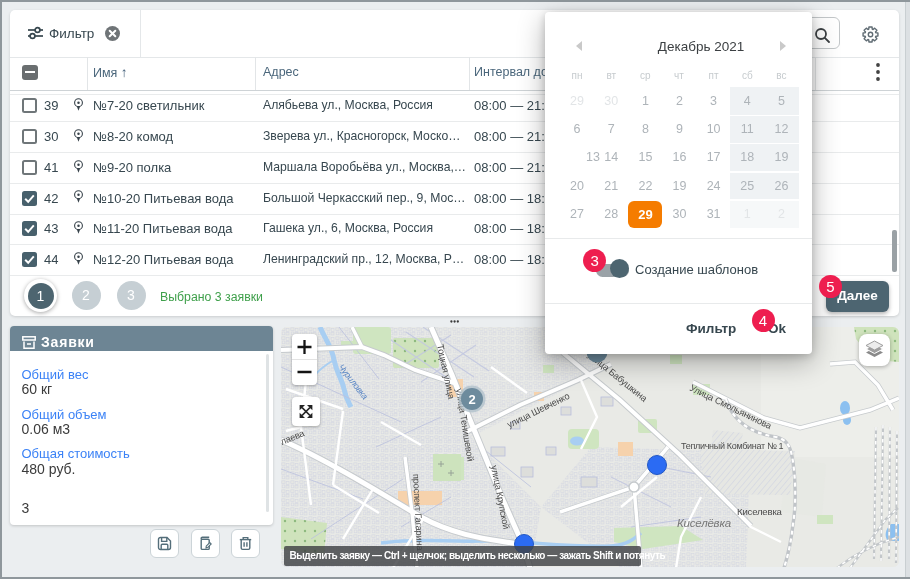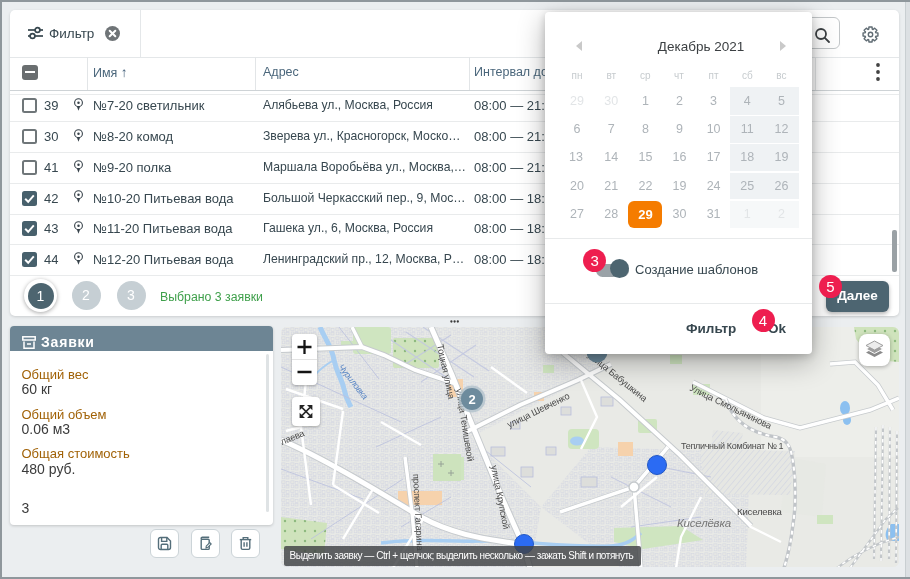--- a/index.html
+++ b/index.html
@@ -38,29 +38,29 @@
     color:#fff;font-size:13.5px;font-weight:bold;text-align:center;line-height:30.5px;
     box-shadow:0 2px 4px rgba(0,0,0,.3);}
   .badge{width:23px;height:23px;border-radius:50%;background:#ee1e4f;color:#fff;font-size:15px;
     text-align:center;line-height:23.5px;z-index:40;}
   #scrollthumb{left:882px;top:220px;width:4.5px;height:42px;background:#9aa1a5;border-radius:2px;}
   
   #panel{left:10px;top:325.5px;width:262.5px;height:199px;background:#fff;border-radius:4px;
     box-shadow:0 1px 3px rgba(0,0,0,.18);}
   #phead{left:0;top:0;width:262.5px;height:25px;background:#6d8594;border-radius:4px 4px 0 0;}
   #ptitle{left:31px;top:8px;font-size:14px;font-weight:bold;color:#fff;letter-spacing:.8px;}
-  .plabel{left:11.5px;font-size:13px;color:#a16207;white-space:nowrap;}
+  .plabel{left:11.5px;font-size:13px;color:#3b82f6;white-space:nowrap;}
   .pvalue{left:11.5px;font-size:14px;color:#3b3b3b;white-space:nowrap;}
   #pscroll{left:255.5px;top:28px;width:3px;height:158px;background:#dfe3e5;border-radius:2px;}
   .pbtn{top:203px;width:29px;height:29px;border:1px solid #ccd4d8;border-radius:6px;background:#fff;box-sizing:border-box;}
   
   #map{left:281px;top:326.5px;width:617.5px;height:240.5px;border-radius:6px;overflow:hidden;background:#e9eae6;}
   .mapctl{background:#fff;border-radius:4px;box-shadow:0 1px 3px rgba(0,0,0,.3);}
   #tooltip{left:2.5px;top:219.5px;width:351px;height:20px;background:rgba(63,66,68,.82);border-radius:2px;
-    color:#fff;font-size:10px;font-weight:normal;line-height:20px;padding-left:6px;white-space:nowrap;letter-spacing:-0.45px;}
+    color:#fff;font-size:10px;font-weight:bold;line-height:20px;padding-left:6px;white-space:nowrap;letter-spacing:-0.45px;}
   
   #popup{left:545px;top:12px;width:266.5px;height:341.5px;background:#fff;border-radius:4px;
     box-shadow:0 8px 28px rgba(0,0,0,.3),0 2px 8px rgba(0,0,0,.18);z-index:30;}
   #cal-title{left:0;width:312px;text-align:center;font-size:13.5px;color:#3c4043;top:27px;}
   .wd{font-size:10px;color:#c6cbce;width:34px;text-align:center;top:58px;}
   .day{font-size:12.5px;color:#aeb4b9;width:34px;text-align:center;}
   .dayf{font-size:12.5px;color:#e2e5e7;width:34px;text-align:center;}
   #sel29{width:34px;height:27.5px;background:#f57c00;border-radius:6px;color:#fff;font-weight:bold;
     font-size:13px;text-align:center;line-height:27.5px;}
   .pdiv{left:0;width:266.5px;height:1px;background:#e8eaeb;}
@@ -533,21 +533,21 @@
       <div class="abs day" style="left:151.6px;top:82.9px;line-height:13px">3</div>
       <div class="abs day" style="left:185.3px;top:82.9px;line-height:13px">4</div>
       <div class="abs day" style="left:219.4px;top:82.9px;line-height:13px">5</div>
       <div class="abs day" style="left:15px;top:111.1px;line-height:13px">6</div>
       <div class="abs day" style="left:49.3px;top:111.1px;line-height:13px">7</div>
       <div class="abs day" style="left:83.4px;top:111.1px;line-height:13px">8</div>
       <div class="abs day" style="left:117.5px;top:111.1px;line-height:13px">9</div>
       <div class="abs day" style="left:151.6px;top:111.1px;line-height:13px">10</div>
       <div class="abs day" style="left:185.3px;top:111.1px;line-height:13px">11</div>
       <div class="abs day" style="left:219.4px;top:111.1px;line-height:13px">12</div>
-      <div class="abs day" style="left:14px;top:139.3px;line-height:13px">13</div>
+      <div class="abs day" style="left:31px;top:139.3px;line-height:13px">13</div>
       <div class="abs day" style="left:49.3px;top:139.3px;line-height:13px">14</div>
       <div class="abs day" style="left:83.4px;top:139.3px;line-height:13px">15</div>
       <div class="abs day" style="left:117.5px;top:139.3px;line-height:13px">16</div>
       <div class="abs day" style="left:151.6px;top:139.3px;line-height:13px">17</div>
       <div class="abs day" style="left:185.3px;top:139.3px;line-height:13px">18</div>
       <div class="abs day" style="left:219.4px;top:139.3px;line-height:13px">19</div>
       <div class="abs day" style="left:15px;top:167.5px;line-height:13px">20</div>
       <div class="abs day" style="left:49.3px;top:167.5px;line-height:13px">21</div>
       <div class="abs day" style="left:83.4px;top:167.5px;line-height:13px">22</div>
       <div class="abs day" style="left:117.5px;top:167.5px;line-height:13px">19</div>

